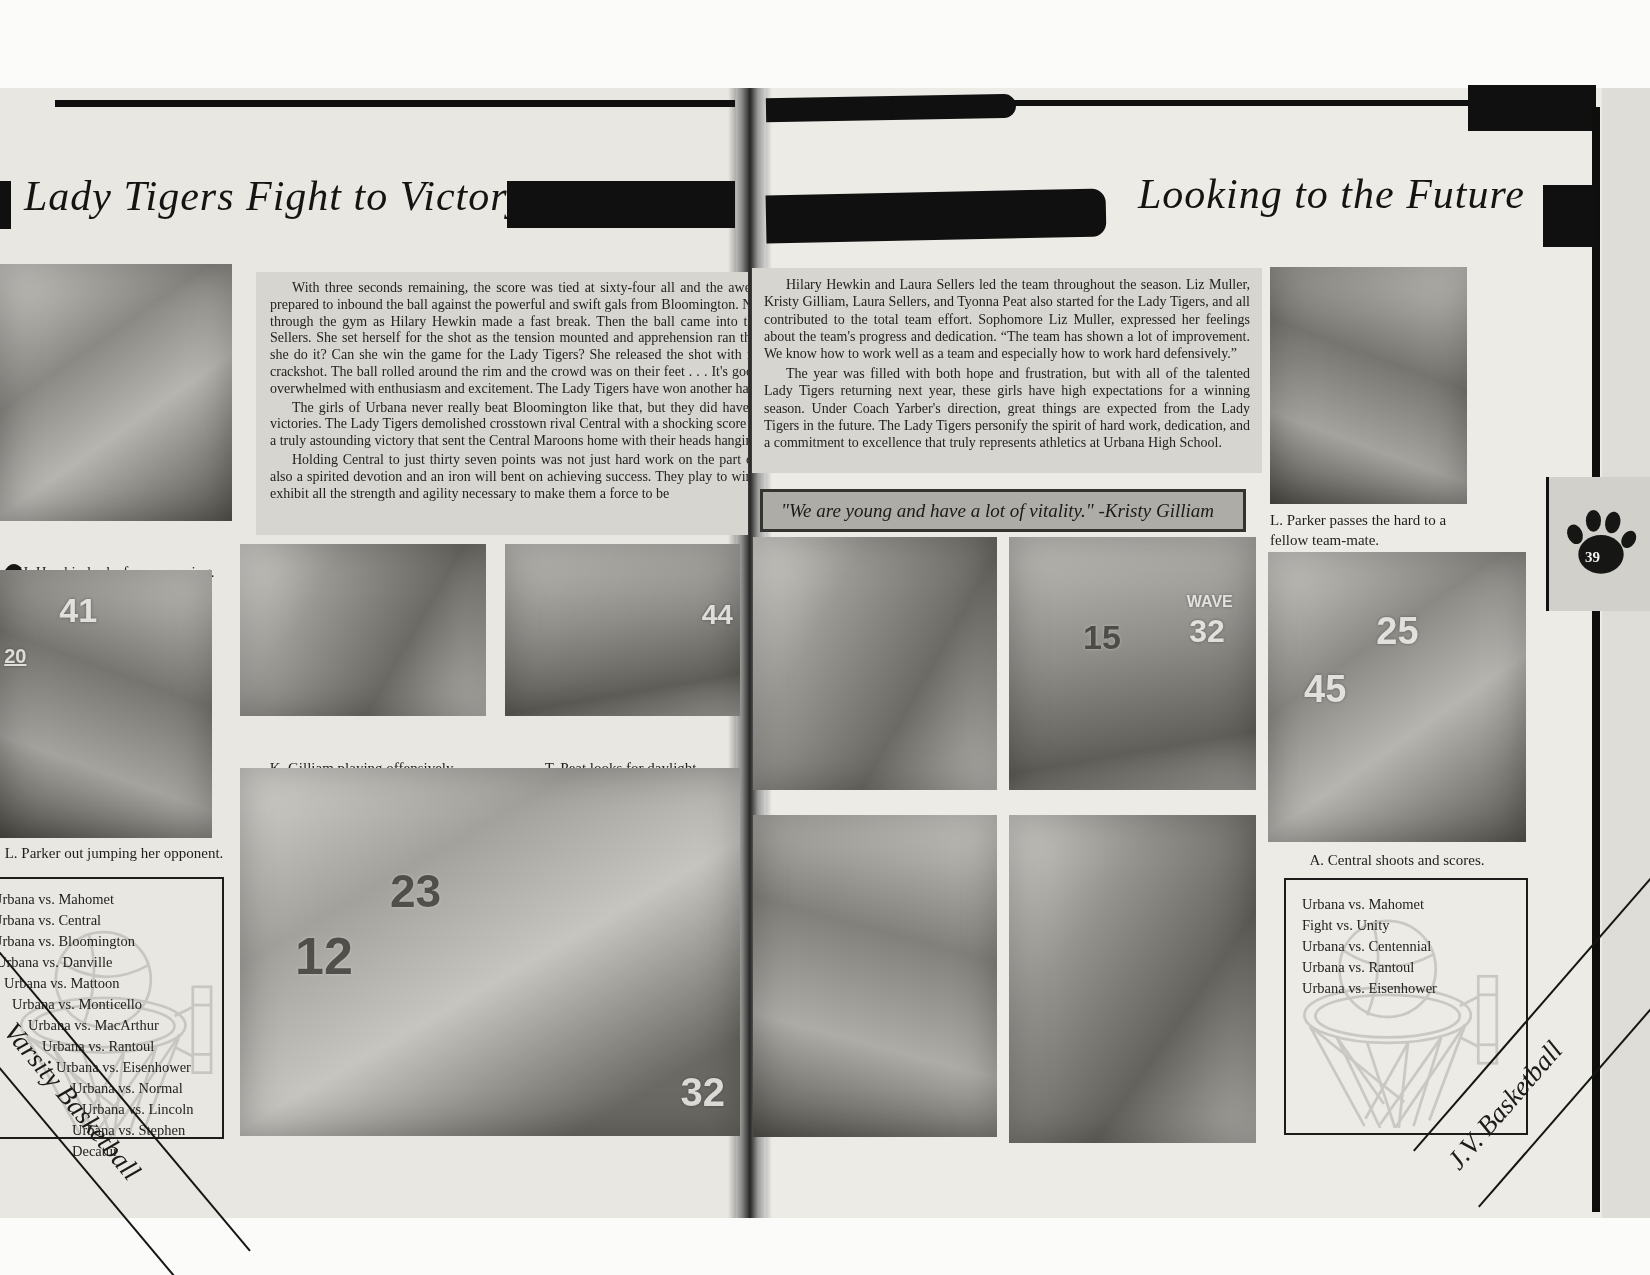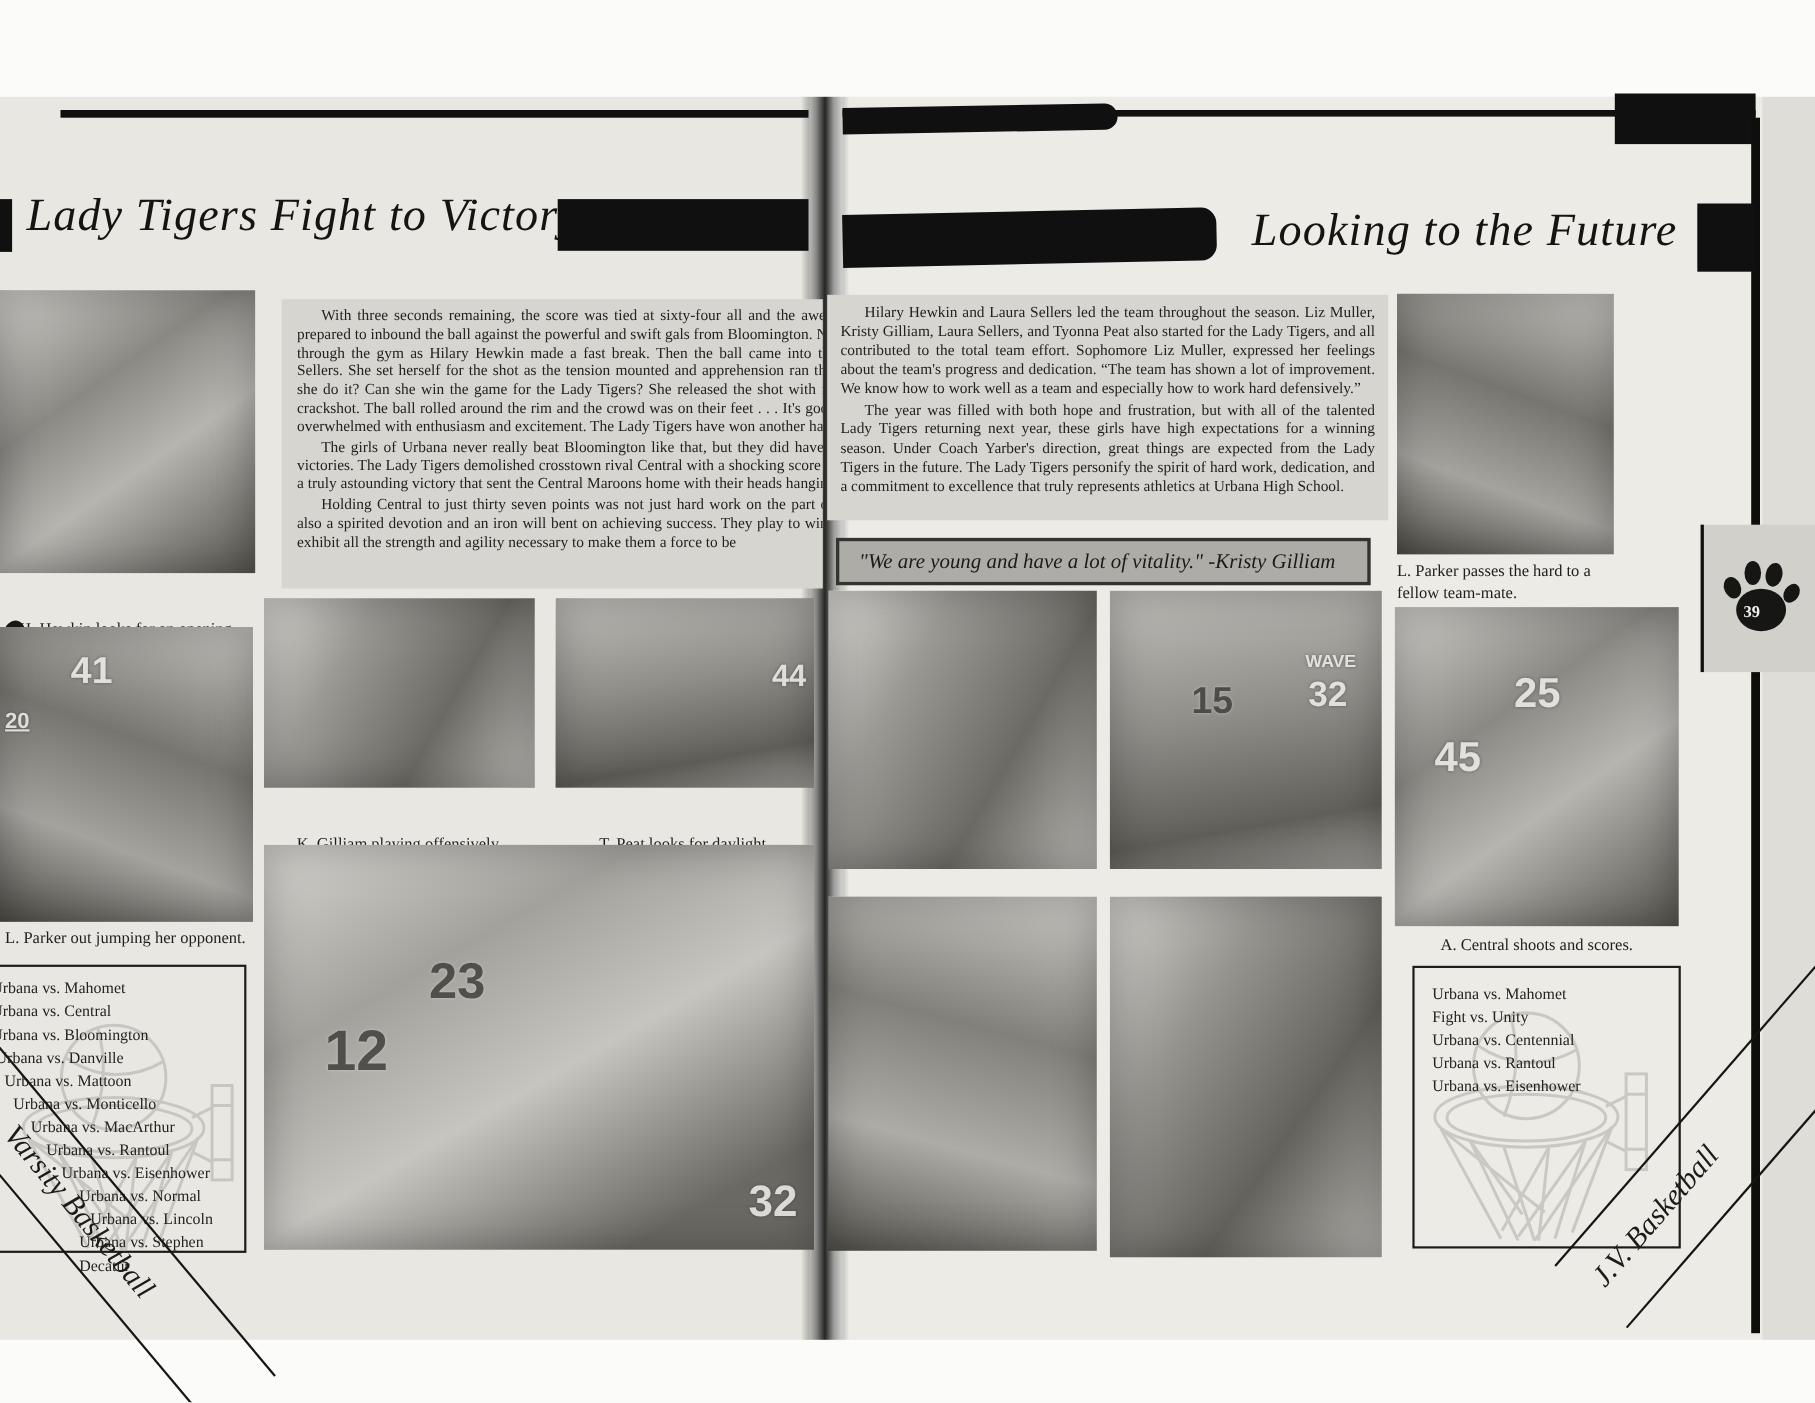--- a/index.html
+++ b/index.html
@@ -47,21 +47,21 @@
   <div class="abs bar" style="left:1592px;top:107px;width:8px;height:1105px;background:#0e0e0c;"></div>
 
   <div class="abs" style="left:728px;top:88px;width:44px;height:1130px;
        background:linear-gradient(90deg,rgba(20,20,18,0) 0%,rgba(20,20,18,.5) 32%,rgba(8,8,6,.88) 50%,rgba(20,20,18,.42) 68%,rgba(20,20,18,0) 100%);"></div>
 
   <div class="abs bar" style="left:0;top:181px;width:11px;height:48px;"></div>
   <div class="abs headline" style="left:24px;top:172px;">Lady Tigers Fight to Victory</div>
   <div class="abs bar" style="left:507px;top:181px;width:228px;height:47px;"></div>
 
   <div class="abs bar" style="left:766px;top:192px;width:340px;height:48px;border-radius:0 14px 14px 0;transform:rotate(-1.2deg);"></div>
-  <div class="abs headline" style="left:1138px;top:186px;">Looking to the Future</div>
+  <div class="abs headline" style="left:1138px;top:170px;">Looking to the Future</div>
   <div class="abs bar" style="left:1543px;top:185px;width:53px;height:62px;"></div>
 
   <div class="abs panel" style="left:256px;top:272px;width:492px;height:263px;">
     <div class="article" style="width:585px;padding:8px 0 0 14px;">
       <p>With three seconds remaining, the score was tied at sixty-four all and the awesome Lady Tigers prepared to inbound the ball against the powerful and swift gals from Bloomington. Nervous tension ran through the gym as Hilary Hewkin made a fast break. Then the ball came into the hands of Laura Sellers. She set herself for the shot as the tension mounted and apprehension ran through the air. Can she do it? Can she win the game for the Lady Tigers? She released the shot with finesse of an NBA crackshot. The ball rolled around the rim and the crowd was on their feet . . . It's good! The crowd was overwhelmed with enthusiasm and excitement. The Lady Tigers have won another hard fought victory!</p>
       <p>The girls of Urbana never really beat Bloomington like that, but they did have some well earned victories. The Lady Tigers demolished crosstown rival Central with a shocking score of 66-37. This was a truly astounding victory that sent the Central Maroons home with their heads hanging.</p>
       <p>Holding Central to just thirty seven points was not just hard work on the part of these ladies, but also a spirited devotion and an iron will bent on achieving success. They play to win! The Lady Tigers exhibit all the strength and agility necessary to make them a force to be</p>
     </div>
   </div>
 
@@ -80,21 +80,21 @@
   <div class="abs caption center" style="left:0;top:532px;width:232px;margin-top:32px;">H. Hewkin looks for an opening.</div>
 
   <svg class="abs" style="left:-52px;top:548px;" width="100" height="100" viewBox="0 0 100 100">
     <ellipse class="pawfill" cx="50" cy="64" rx="27" ry="23"></ellipse>
     <ellipse class="pawfill" cx="20" cy="40" rx="10" ry="13" transform="rotate(-22 20 40)"></ellipse>
     <ellipse class="pawfill" cx="42" cy="26" rx="10" ry="14"></ellipse>
     <ellipse class="pawfill" cx="65" cy="29" rx="10" ry="13" transform="rotate(12 65 29)"></ellipse>
     <ellipse class="pawfill" cx="83" cy="48" rx="9" ry="12" transform="rotate(32 83 48)"></ellipse>
   </svg>
 
-  <div class="abs photo p2" style="left:0;top:570px;width:230px;height:268px;">
+  <div class="abs photo p2" style="left:0;top:570px;width:212px;height:268px;">
     <span class="jersey" style="left:28%;top:8%;font-size:34px;">41</span>
     <span class="jersey" style="left:2%;top:28%;font-size:20px;text-decoration:underline;">20</span>
   </div>
   <div class="abs caption center" style="left:0;top:845px;width:228px;">L. Parker out jumping her opponent.</div>
 
   <div class="abs photo p3" style="left:240px;top:544px;width:246px;height:172px;"></div>
   <div class="abs caption center" style="left:240px;top:760px;width:246px;">K. Gilliam playing offensively.</div>
 
   <div class="abs photo p4" style="left:505px;top:544px;width:235px;height:172px;">
     <span class="jersey" style="right:3%;top:32%;font-size:28px;">44</span>

